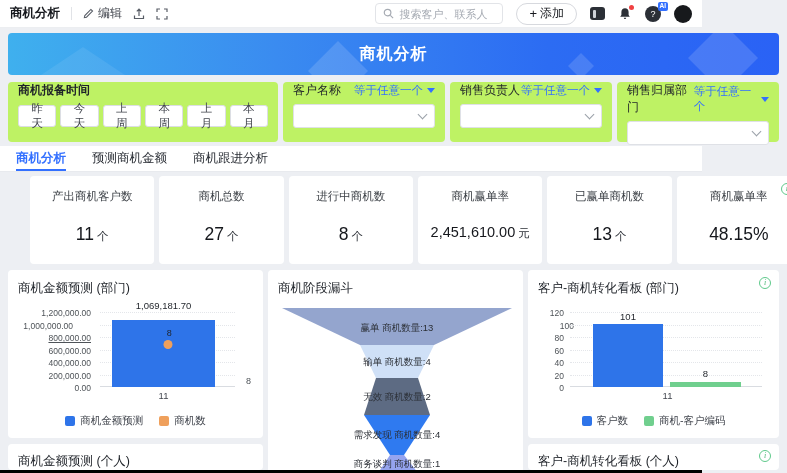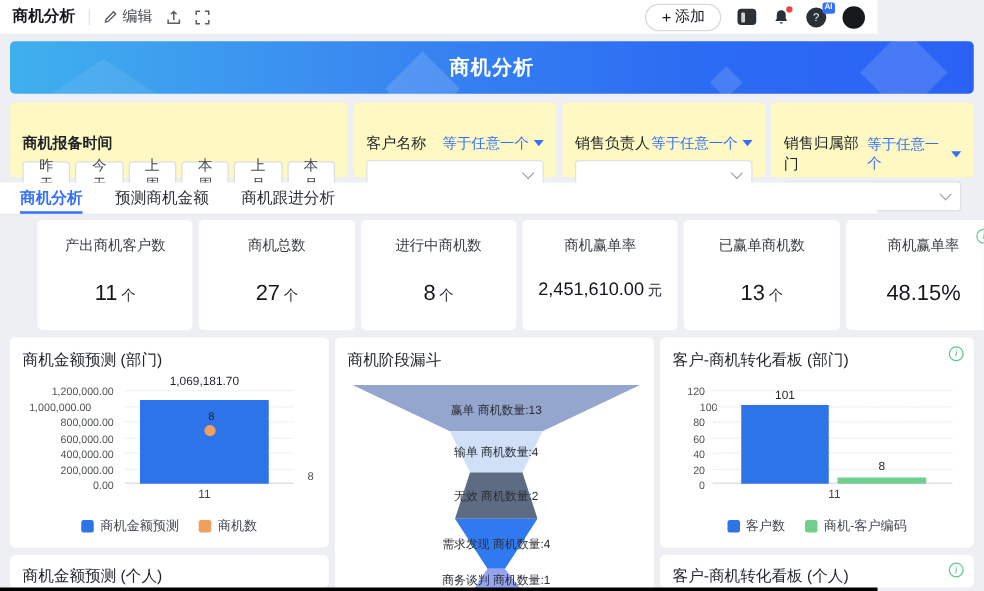--- a/index.html
+++ b/index.html
@@ -41,21 +41,21 @@
             display:flex; align-items:center; justify-content:center; overflow:hidden; }
   .banner-title { color:#fff; font-size:16px; font-weight:bold; letter-spacing:1px; position:relative; z-index:2; }
   .deco { position:absolute; background:rgba(255,255,255,0.14); }
   .deco1 { left:300px; top:8px; width:60px; height:60px; clip-path:polygon(50% 0,100% 50%,50% 100%,0 50%); }
   .deco2 { left:680px; top:-10px; width:70px; height:70px; clip-path:polygon(50% 0,100% 50%,50% 100%,0 50%); }
   .deco3 { left:30px; top:14px; width:90px; height:60px; clip-path:polygon(50% 0,100% 50%,50% 100%,0 50%); background:rgba(255,255,255,0.08); }
   .deco4 { left:560px; top:20px; width:26px; height:26px; clip-path:polygon(50% 0,100% 50%,50% 100%,0 50%); }
 
   
   .filters { position:absolute; top:82px; left:8px; width:771px; height:60px; display:flex; gap:5px; }
-  .fcard { background:#fef9c3; border-radius:4px; padding:24px 10px; }
+  .fcard { background:#bef264; border-radius:4px; padding:0 10px; }
   .fcard-time { width:270px; }
   .flabel { font-size:12px; font-weight:bold; color:#1f2329; margin-bottom:6px; }
   .time-btns { display:flex; gap:4px; }
   .tbtn { height:22px; padding:0 9px; border:1px solid #dcdee3; border-radius:3px; background:#fff;
           font-size:11.5px; color:#42464e; cursor:pointer; display:flex; align-items:center; }
   .fcard-dd { flex:1; }
   .dd-top { display:flex; justify-content:space-between; align-items:center; margin-bottom:5px; }
   .dd-label { font-size:12px; font-weight:500; color:#1f2329; }
   .dd-op { display:flex; align-items:center; gap:4px; font-size:11.5px; color:#3370ff; cursor:pointer; }
   .caret { width:0; height:0; border-left:4px solid transparent; border-right:4px solid transparent; border-top:5px solid #3370ff; }
@@ -140,20 +140,29 @@
             <path d="M6 8 V1.5 M3.8 3.4 L6 1.2 L8.2 3.4 M1.5 7.5 V10.5 H10.5 V7.5"></path>
           </svg>
       </span>
       <span class="tb-iconbtn">
         <svg width="12" height="12" viewBox="0 0 12 12" fill="none" stroke="#585d66" stroke-width="1.2">
             <path d="M1 4 V1 H4 M8 1 H11 V4 M11 8 V11 H8 M4 11 H1 V8"></path>
           </svg>
       </span>
     </div>
     <div class="tb-right">
+      <div class="search">
+        <span style="display:flex;">
+          <svg width="11" height="11" viewBox="0 0 12 12" fill="none" stroke="#a5aab2" stroke-width="1.3">
+              <circle cx="5" cy="5" r="3.6"></circle>
+              <path d="M8 8 L11 11"></path>
+            </svg>
+        </span>
+        <input type="text" placeholder="搜索客户、联系人" style="">
+      </div>
       <div class="add-btn">
         <span class="add-plus">+</span>
         <span>添加</span>
       </div>
       <div class="panel-icon"></div>
       <div class="bell-wrap">
         <span style="display:flex;">
           <svg width="14" height="14" viewBox="0 0 14 14" fill="#2b2f36">
               <path d="M7 1.2 C4.8 1.2 3.4 2.8 3.4 5 V8 L2.2 9.8 H11.8 L10.6 8 V5 C10.6 2.8 9.2 1.2 7 1.2 Z M5.8 10.8 A1.2 1.2 0 0 0 8.2 10.8 Z"></path>
             </svg>
@@ -274,21 +283,21 @@
           <span class="kpi-value">48.15%</span>
         </div>
       <span class="info-icon">i</span>
     </div>
   </div>
 
   <div class="card" id="chart-left">
     <div class="card-title">商机金额预测 (部门)</div>
     <span class="ytick" style="top:38px;  right:172px; width:70px;">1,200,000.00</span>
     <span class="ytick" style="top:50.5px;right:190px; width:70px;">1,000,000.00</span>
-    <span class="ytick" style="top:63px;  right:172px; width:70px;">800,000.00</span>
+    <span class="ytick" style="top:63px;  right:172px; width:70px;text-decoration:underline;">800,000.00</span>
     <span class="ytick" style="top:75.5px;right:172px; width:70px;">600,000.00</span>
     <span class="ytick" style="top:88px;  right:172px; width:70px;">400,000.00</span>
     <span class="ytick" style="top:100.5px;right:172px; width:70px;">200,000.00</span>
     <span class="ytick" style="top:113px; right:172px; width:70px;">0.00</span>
     <div class="c1-plot">
       <div class="gridline" style="top:0; left:0; right:0;"></div>
       <div class="gridline" style="top:12.5px; left:0; right:0;"></div>
       <div class="gridline" style="top:25px; left:0; right:0;"></div>
       <div class="gridline" style="top:37.5px; left:0; right:0;"></div>
       <div class="gridline" style="top:50px; left:0; right:0;"></div>

